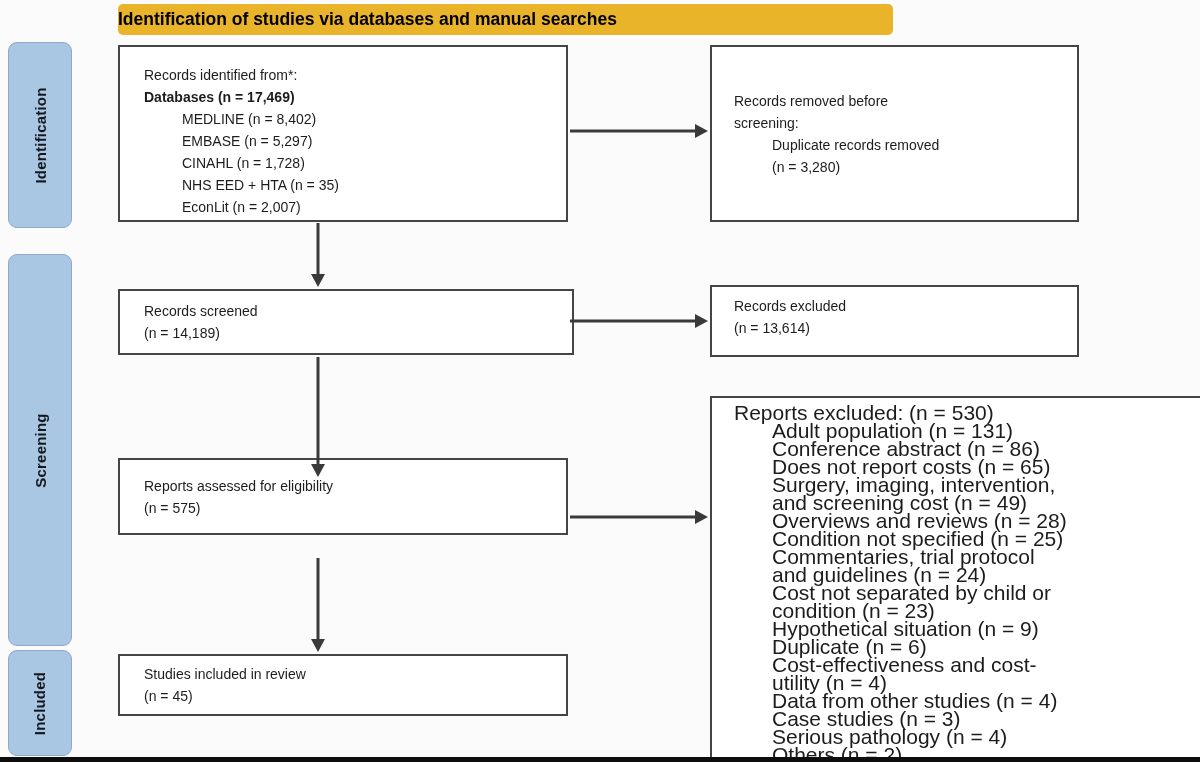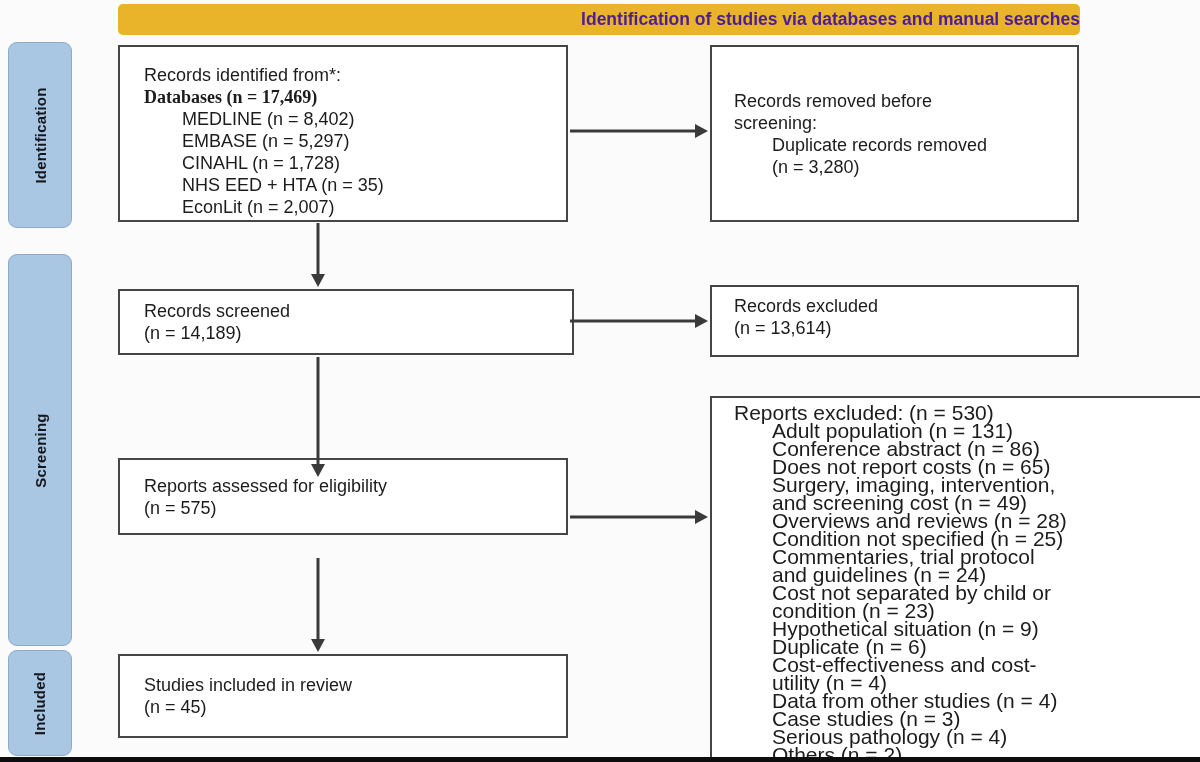--- a/index.html
+++ b/index.html
@@ -2,57 +2,57 @@
 <html style="--banner-bg: #e9b32a; --sidebar-bg: #a9c6e3; --sidebar-border: #8fa9c9; --box-border: #454545; --arrow: #3a3a3a; --text: #1c1c1c;"><head>
 <meta charset="utf-8">
 <style>
   * { margin:0; padding:0; box-sizing:border-box; }
   html,body { background:#ffffff; }
   body { font-family:"Liberation Sans", sans-serif; color:#1c1c1c; }
 
   .canvas { position:relative; width:1200px; height:762px; background:#fbfbfb; overflow:hidden; }
 
   .banner {
-    position:absolute; left:118px; top:4px; width:962px; height:31px;
+    position:absolute; left:118px; top:4px; width:775px; height:31px;
     background:var(--banner-bg,#e9b32a); border-radius:5px;
-    display:flex; align-items:center; justify-content:flex-end;
-    font-weight:bold; font-size:17.5px; color:#4c1d95;
+    display:flex; align-items:center; justify-content:flex-start;
+    font-weight:bold; font-size:17.5px; color:#000000;
   }
 
   .stage {
     position:absolute; left:8px; width:64px;
     background:var(--sidebar-bg,#a9c6e3);
     border:1px solid var(--sidebar-border,#8fa9c9);
     border-radius:9px;
     display:flex; align-items:center; justify-content:center;
   }
   .stage-text {
     transform:rotate(-90deg); white-space:nowrap;
     font-weight:bold; font-size:15px; color:#14171c; letter-spacing:.2px;
   }
   .stage-identification { top:42px;  height:186px; }
   .stage-screening      { top:254px; height:392px; }
   .stage-included       { top:650px; height:106px; }
 
   .box {
     position:absolute; background:#ffffff;
     border:2px solid var(--box-border,#454545);
-    font-size:18px; line-height:22px; color:var(--text,#1c1c1c);
+    font-size:14px; line-height:22px; color:var(--text,#1c1c1c);
   }
   .pre    { white-space:pre-line; }
   .indent { padding-left:38px; }
-  .bold   { font-weight:bold;font-family:Liberation Serif, serif; }
+  .bold   { font-weight:bold; }
   .center-v { display:flex; flex-direction:column; justify-content:center; }
 
   .box-identified       { left:118px; top:45px;  width:450px; height:177px; padding:17px 10px 0 24px; }
   .box-removed          { left:710px; top:45px;  width:369px; height:177px; padding:0 10px 0 22px; }
   .box-screened         { left:118px; top:289px; width:456px; height:66px;  padding:0 10px 0 24px; }
   .box-excluded         { left:710px; top:285px; width:369px; height:72px;  padding:0 10px 8px 22px; }
   .box-assessed         { left:118px; top:458px; width:450px; height:77px;  padding:0 10px 0 24px; }
-  .box-included         { left:118px; top:654px; width:450px; height:84px;  padding:0 10px 0 24px; }
+  .box-included         { left:118px; top:654px; width:450px; height:62px;  padding:0 10px 0 24px; }
 
   .box-reports-excluded { left:710px; top:368px; width:521px; height:390px;
                           padding:6px 8px 2px 22px; font-size:21px; line-height:18px;margin-top:28px; }
   .excl-item { padding-left:38px; white-space:pre-line; }
 
   .arrows { position:absolute; left:0; top:0; width:1200px; height:762px; pointer-events:none; }
   .arrow-line { stroke:var(--arrow,#3a3a3a); stroke-width:3; }
   .arrow-head { fill:var(--arrow,#3a3a3a); }
 
   .bottom-strip { position:absolute; left:0; bottom:0; width:1200px; height:5px; background:#0d0d0d; }

